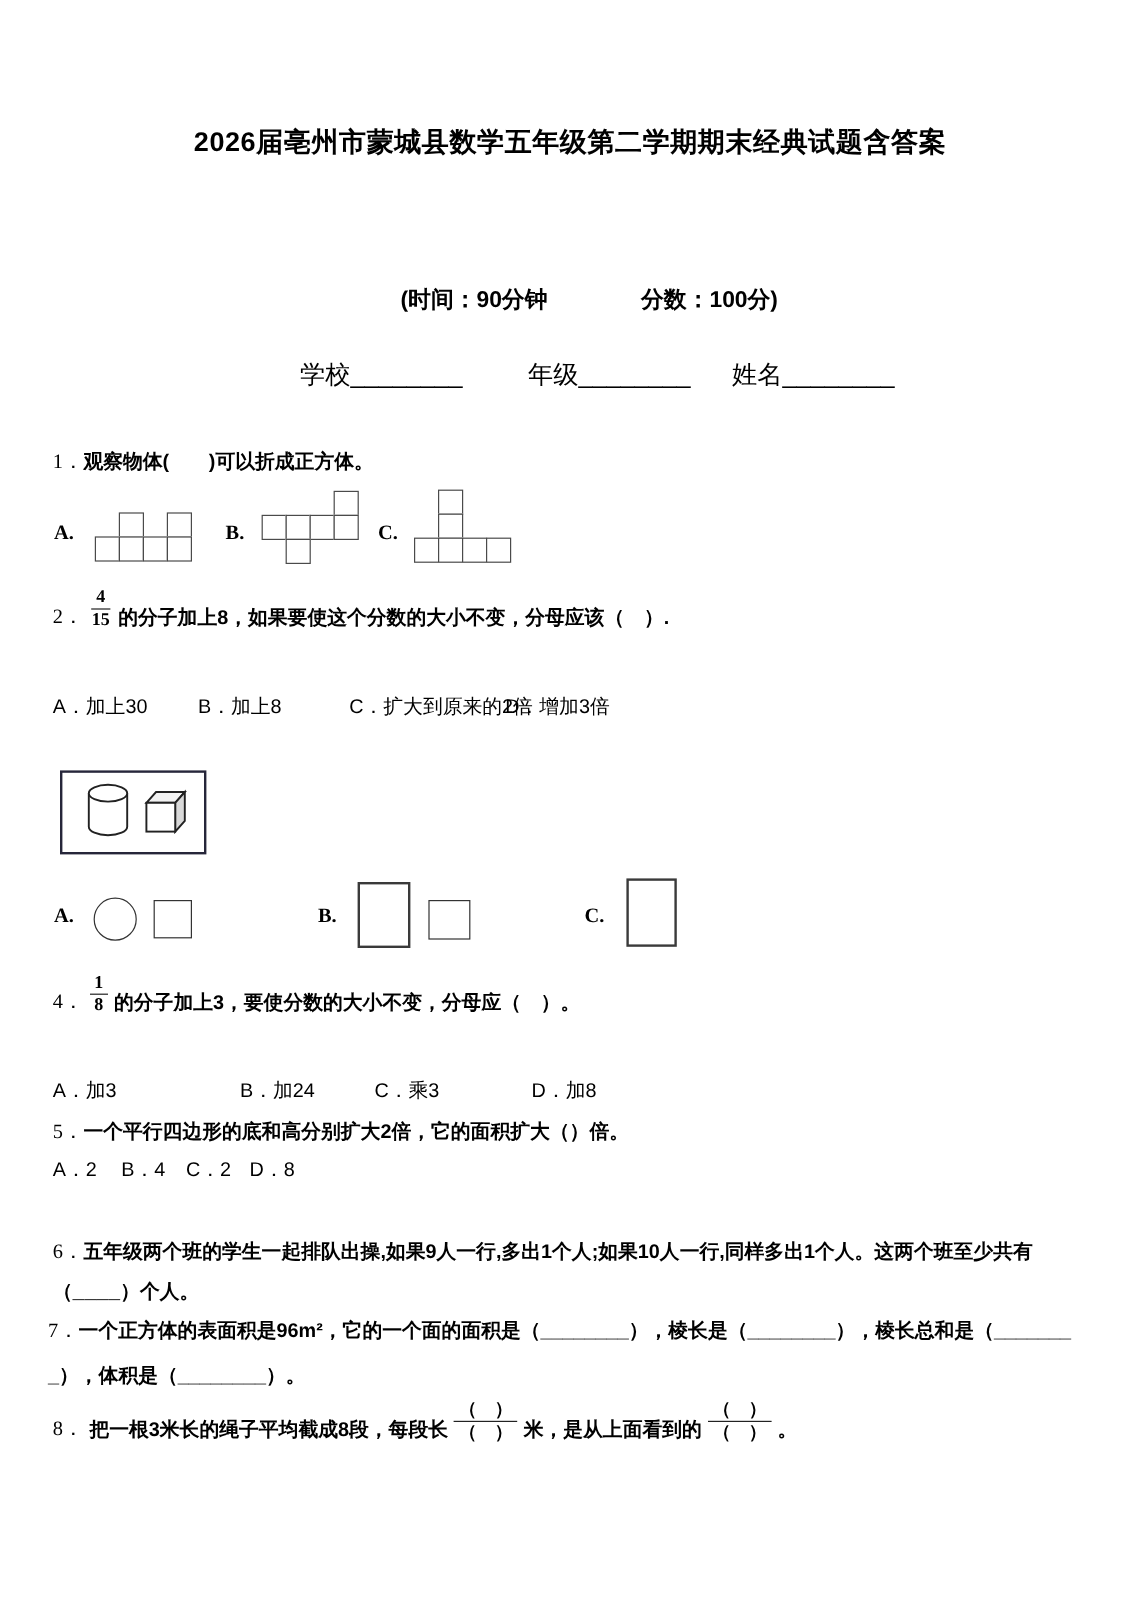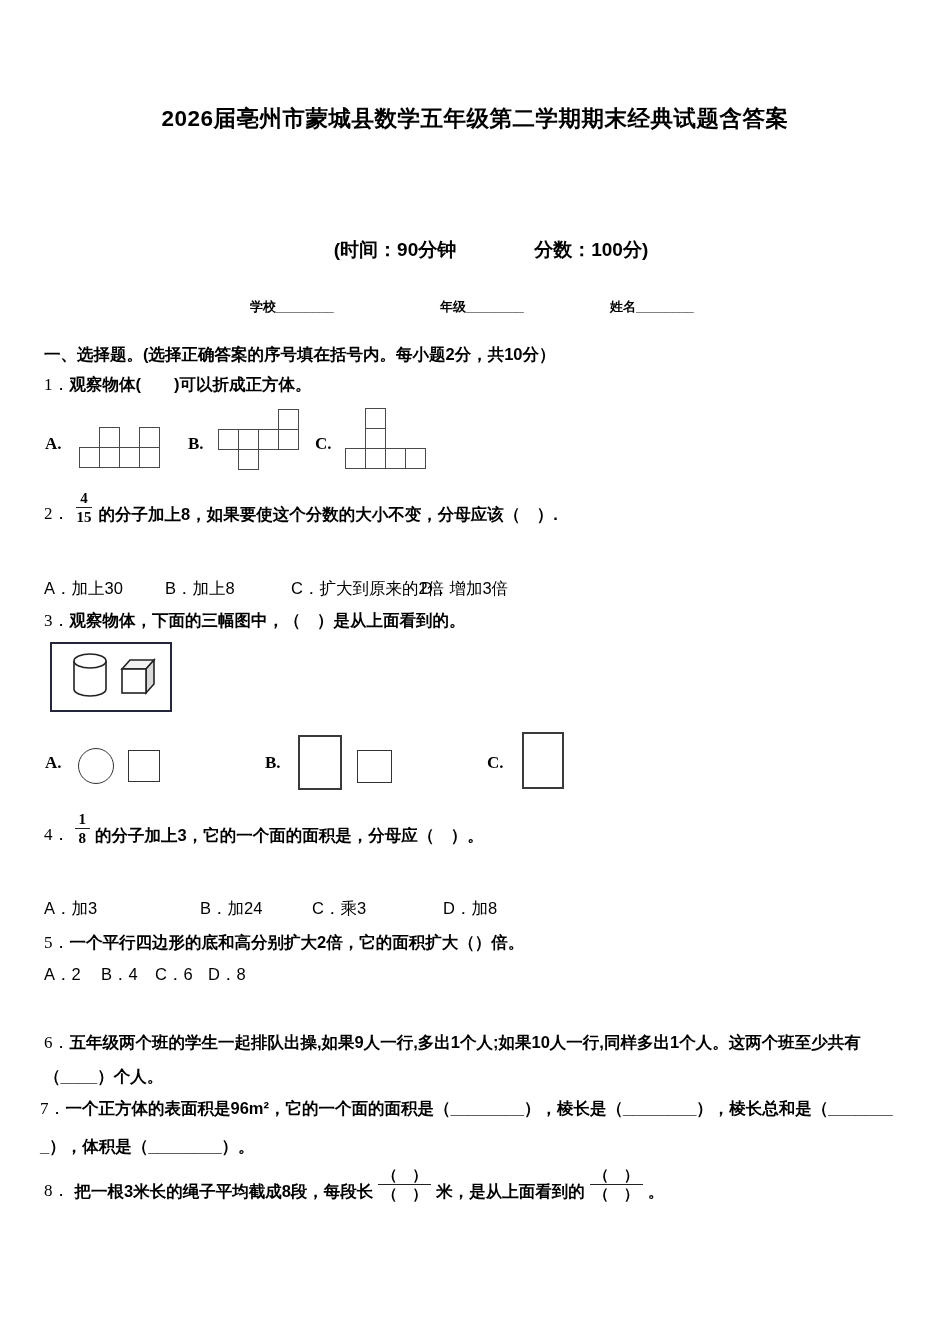--- a/index.html
+++ b/index.html
@@ -2,21 +2,21 @@
 <html><head>
 <meta charset="utf-8">
 <style>
   html,body{margin:0;padding:0;background:#fff;}
   .page{position:relative;width:950px;height:1344px;background:#ffffff;
         font-family:"Liberation Sans",sans-serif;color:#000;overflow:hidden;}
   .abs{position:absolute;}
   .title{width:100%;text-align:center;font-size:22.5px;font-weight:700;letter-spacing:.5px;}
   .meta-row{width:100%;display:flex;justify-content:center;gap:78px;
             font-size:19px;font-weight:700;}
-  .field{font-size:13px;font-weight:700;}
+  .field{font-size:21px;font-weight:400;}
   .sec{font-size:16.5px;font-weight:700;}
   .qline{font-size:16.5px;font-weight:700;white-space:nowrap;}
   .qnum{font-family:"Liberation Serif",serif;font-weight:400;font-size:17px;}
   .optletter{font-family:"Liberation Serif",serif;font-weight:700;font-size:17px;}
   .opt{font-size:16.5px;font-weight:400;white-space:nowrap;}
   .qrow{display:flex;align-items:flex-end;gap:5px;}
   .qrow .qnum{margin-bottom:1px;}
   .qrow .qtext{font-size:16.5px;font-weight:700;white-space:nowrap;}
   .frac{display:inline-flex;flex-direction:column;align-items:center;
         font-family:"Liberation Serif",serif;font-weight:700;font-size:15px;line-height:1.2;}
@@ -42,21 +42,20 @@
     <span>(时间：90分钟</span>
     <span>分数：100分)</span>
   </div>
 
   <div>
     <span class="abs field" style="left:250px;top:298px;">学校________</span>
     <span class="abs field" style="left:440px;top:298px;">年级________</span>
     <span class="abs field" style="left:610px;top:298px;">姓名________</span>
   </div>
 
-  <div class="abs sec" style="left:44px;top:344px;">一、选择题。(选择正确答案的序号填在括号内。每小题2分，共10分）</div>
 
   <div class="abs qline" style="left:44px;top:373px;">
     <span class="qnum">1．</span><span>观察物体(　　)可以折成正方体。</span>
   </div>
 
   <div>
     <span class="abs optletter" style="left:45px;top:434px;">A.</span>
     <div class="shape-grid" style="left:79px;top:427px;width:84px;height:42px;">
         <div class="cell" style="left: 20px; top: 0px;"></div>
         <div class="cell" style="left: 60px; top: 0px;"></div>
@@ -96,23 +95,20 @@
     <span class="qtext">的分子加上8，如果要使这个分数的大小不变，分母应该（　）.</span>
   </div>
 
   <div>
     <span class="abs opt" style="left:44px;top:578px;">A．加上30</span>
     <span class="abs opt" style="left:165px;top:578px;">B．加上8</span>
     <span class="abs opt" style="left:291px;top:578px;">C．扩大到原来的2倍</span>
     <span class="abs opt" style="left:421px;top:578px;">D．增加3倍</span>
   </div>
 
-  <div class="abs qline" style="left:44px;top:609px;">
-    <span class="qnum">3．</span><span>观察物体，下面的三幅图中，（　）是从上面看到的。</span>
-  </div>
 
   <div class="fig-box">
     <svg width="114" height="62" viewBox="0 0 114 62">
       <g>
         <path d="M22 17 v28 a16 7 0 0 0 32 0 v-28" fill="#fff" stroke="#222" stroke-width="1.6"></path>
         <ellipse cx="38" cy="17" rx="16" ry="7" fill="#fff" stroke="#222" stroke-width="1.6"></ellipse>
       </g>
       <g>
         <polygon points="70,25 78,16 102,16 94,25" fill="#f2f2f2" stroke="#222" stroke-width="1.6"></polygon>
         <polygon points="94,25 102,16 102,40 94,49" fill="#d9d9d9" stroke="#222" stroke-width="1.6"></polygon>
@@ -133,46 +129,46 @@
     <span class="abs optletter" style="left:487px;top:753px;">C.</span>
     <div class="rect2" style="left:522px;top:732px;width:38px;height:53px;"></div>
   </div>
 
   <div class="abs qrow" style="left:44px;top:810px;">
     <span class="qnum">4．</span>
     <span class="frac">
       <span class="fn">1</span>
       <span class="fd">8</span>
     </span>
-    <span class="qtext">的分子加上3，它的一个面的面积是，分母应（　）。</span>
+    <span class="qtext">的分子加上3，要使分数的大小不变，分母应（　）。</span>
   </div>
 
   <div>
     <span class="abs opt" style="left:44px;top:898px;">A．加3</span>
     <span class="abs opt" style="left:177px;top:898px;margin-left:23px;">B．加24</span>
     <span class="abs opt" style="left:312px;top:898px;">C．乘3</span>
     <span class="abs opt" style="left:443px;top:898px;">D．加8</span>
   </div>
 
   <div class="abs qline" style="left:44px;top:931px;">
     <span class="qnum">5．</span><span>一个平行四边形的底和高分别扩大2倍，它的面积扩大（）倍。</span>
   </div>
 
   <div>
     <span class="abs opt" style="left:44px;top:964px;">A．2</span>
     <span class="abs opt" style="left:101px;top:964px;">B．4</span>
-    <span class="abs opt" style="left:155px;top:964px;">C．6</span>
+    <span class="abs opt" style="left:155px;top:964px;">C．2</span>
     <span class="abs opt" style="left:208px;top:964px;">D．8</span>
   </div>
 
 
   <div class="abs qline" style="left:44px;top:1031px;">
     <span class="qnum">6．</span><span>五年级两个班的学生一起排队出操,如果9人一行,多出1个人;如果10人一行,同样多出1个人。这两个班至少共有</span>
   </div>
-  <div class="abs qline" style="left:44px;top:1066px;">（____）个人。</div>
+  <div class="abs qline" style="left:44px;top:1066px;font-family:Liberation Mono, monospace;">（____）个人。</div>
 
   <div class="abs qline" style="left:40px;top:1097px;">
     <span class="qnum">7．</span><span>一个正方体的表面积是96m²，它的一个面的面积是（________），棱长是（________），棱长总和是（_______</span>
   </div>
   <div class="abs qline" style="left:40px;top:1136px;">_），体积是（________）。</div>
 
   <div class="abs qrow" style="left:44px;top:1166px;">
     <span class="qnum">8．</span>
     <span class="qtext">把一根3米长的绳子平均截成8段，每段长</span>
     <span class="frac">

